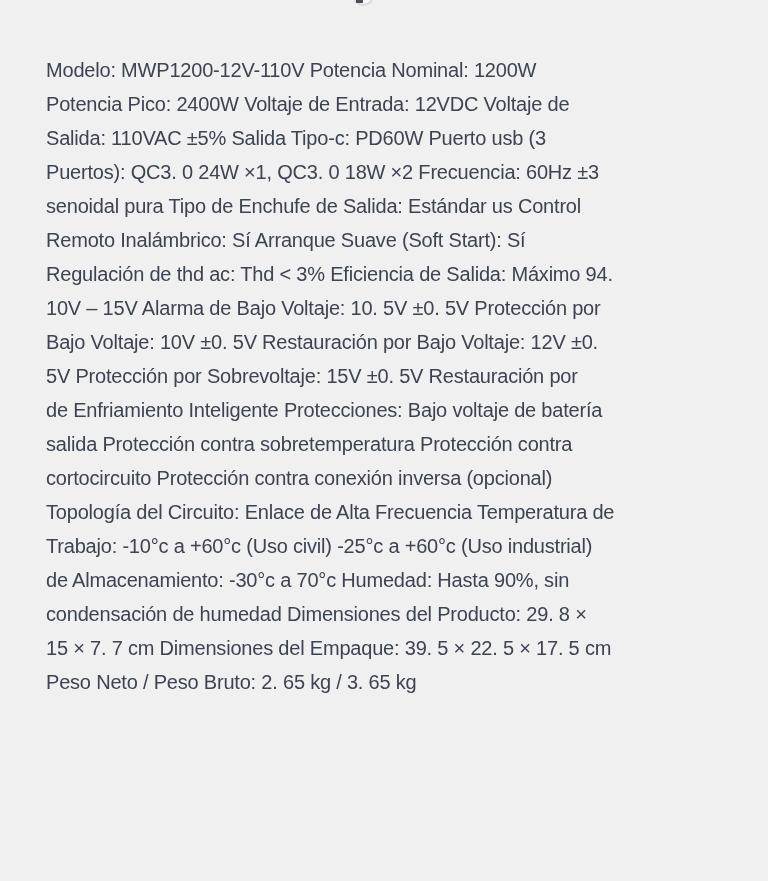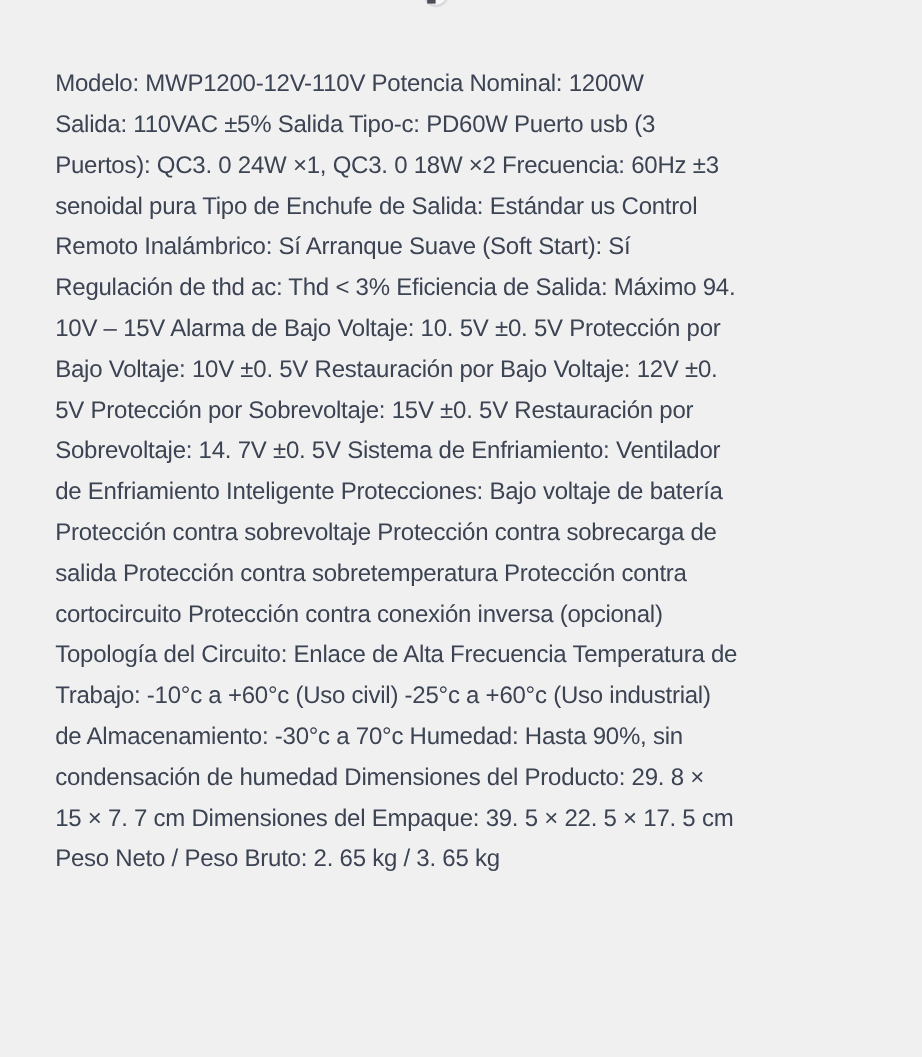--- a/index.html
+++ b/index.html
@@ -51,31 +51,30 @@
 </style>
 </head>
 <body>
 
 <div class="cutoff-icon"></div>
 <div class="cutoff-icon-mark"></div>
 
 <div class="spec-paragraph">
 
 <div class="spec-line">Modelo: MWP1200-12V-110V Potencia Nominal: 1200W</div>
+    <div class="spec-line">Potencia Pico: 2400W Voltaje de Entrada: 12VDC Voltaje de</div>
     <div class="spec-line">Salida: 110VAC ±5% Salida Tipo-c: PD60W Puerto usb (3</div>
     <div class="spec-line">Puertos): QC3. 0 24W ×1, QC3. 0 18W ×2 Frecuencia: 60Hz ±3</div>
     <div class="spec-line">senoidal pura Tipo de Enchufe de Salida: Estándar us Control</div>
     <div class="spec-line">Remoto Inalámbrico: Sí Arranque Suave (Soft Start): Sí</div>
     <div class="spec-line">Regulación de thd ac: Thd &lt; 3% Eficiencia de Salida: Máximo 94.</div>
     <div class="spec-line">10V – 15V Alarma de Bajo Voltaje: 10. 5V ±0. 5V Protección por</div>
     <div class="spec-line">Bajo Voltaje: 10V ±0. 5V Restauración por Bajo Voltaje: 12V ±0.</div>
     <div class="spec-line">5V Protección por Sobrevoltaje: 15V ±0. 5V Restauración por</div>
-    <div class="spec-line">Sobrevoltaje: 14. 7V ±0. 5V Sistema de Enfriamiento: Ventilador</div>
     <div class="spec-line">de Enfriamiento Inteligente Protecciones: Bajo voltaje de batería</div>
-    <div class="spec-line">Protección contra sobrevoltaje Protección contra sobrecarga de</div>
     <div class="spec-line">salida Protección contra sobretemperatura Protección contra</div>
     <div class="spec-line">cortocircuito Protección contra conexión inversa (opcional)</div>
     <div class="spec-line">Topología del Circuito: Enlace de Alta Frecuencia Temperatura de</div>
     <div class="spec-line">Trabajo: -10°c a +60°c (Uso civil) -25°c a +60°c (Uso industrial)</div>
     <div class="spec-line">de Almacenamiento: -30°c a 70°c Humedad: Hasta 90%, sin</div>
     <div class="spec-line">condensación de humedad Dimensiones del Producto: 29. 8 ×</div>
     <div class="spec-line">15 × 7. 7 cm Dimensiones del Empaque: 39. 5 × 22. 5 × 17. 5 cm</div>
     <div class="spec-line">Peso Neto / Peso Bruto: 2. 65 kg / 3. 65 kg</div>
   </div>
 

